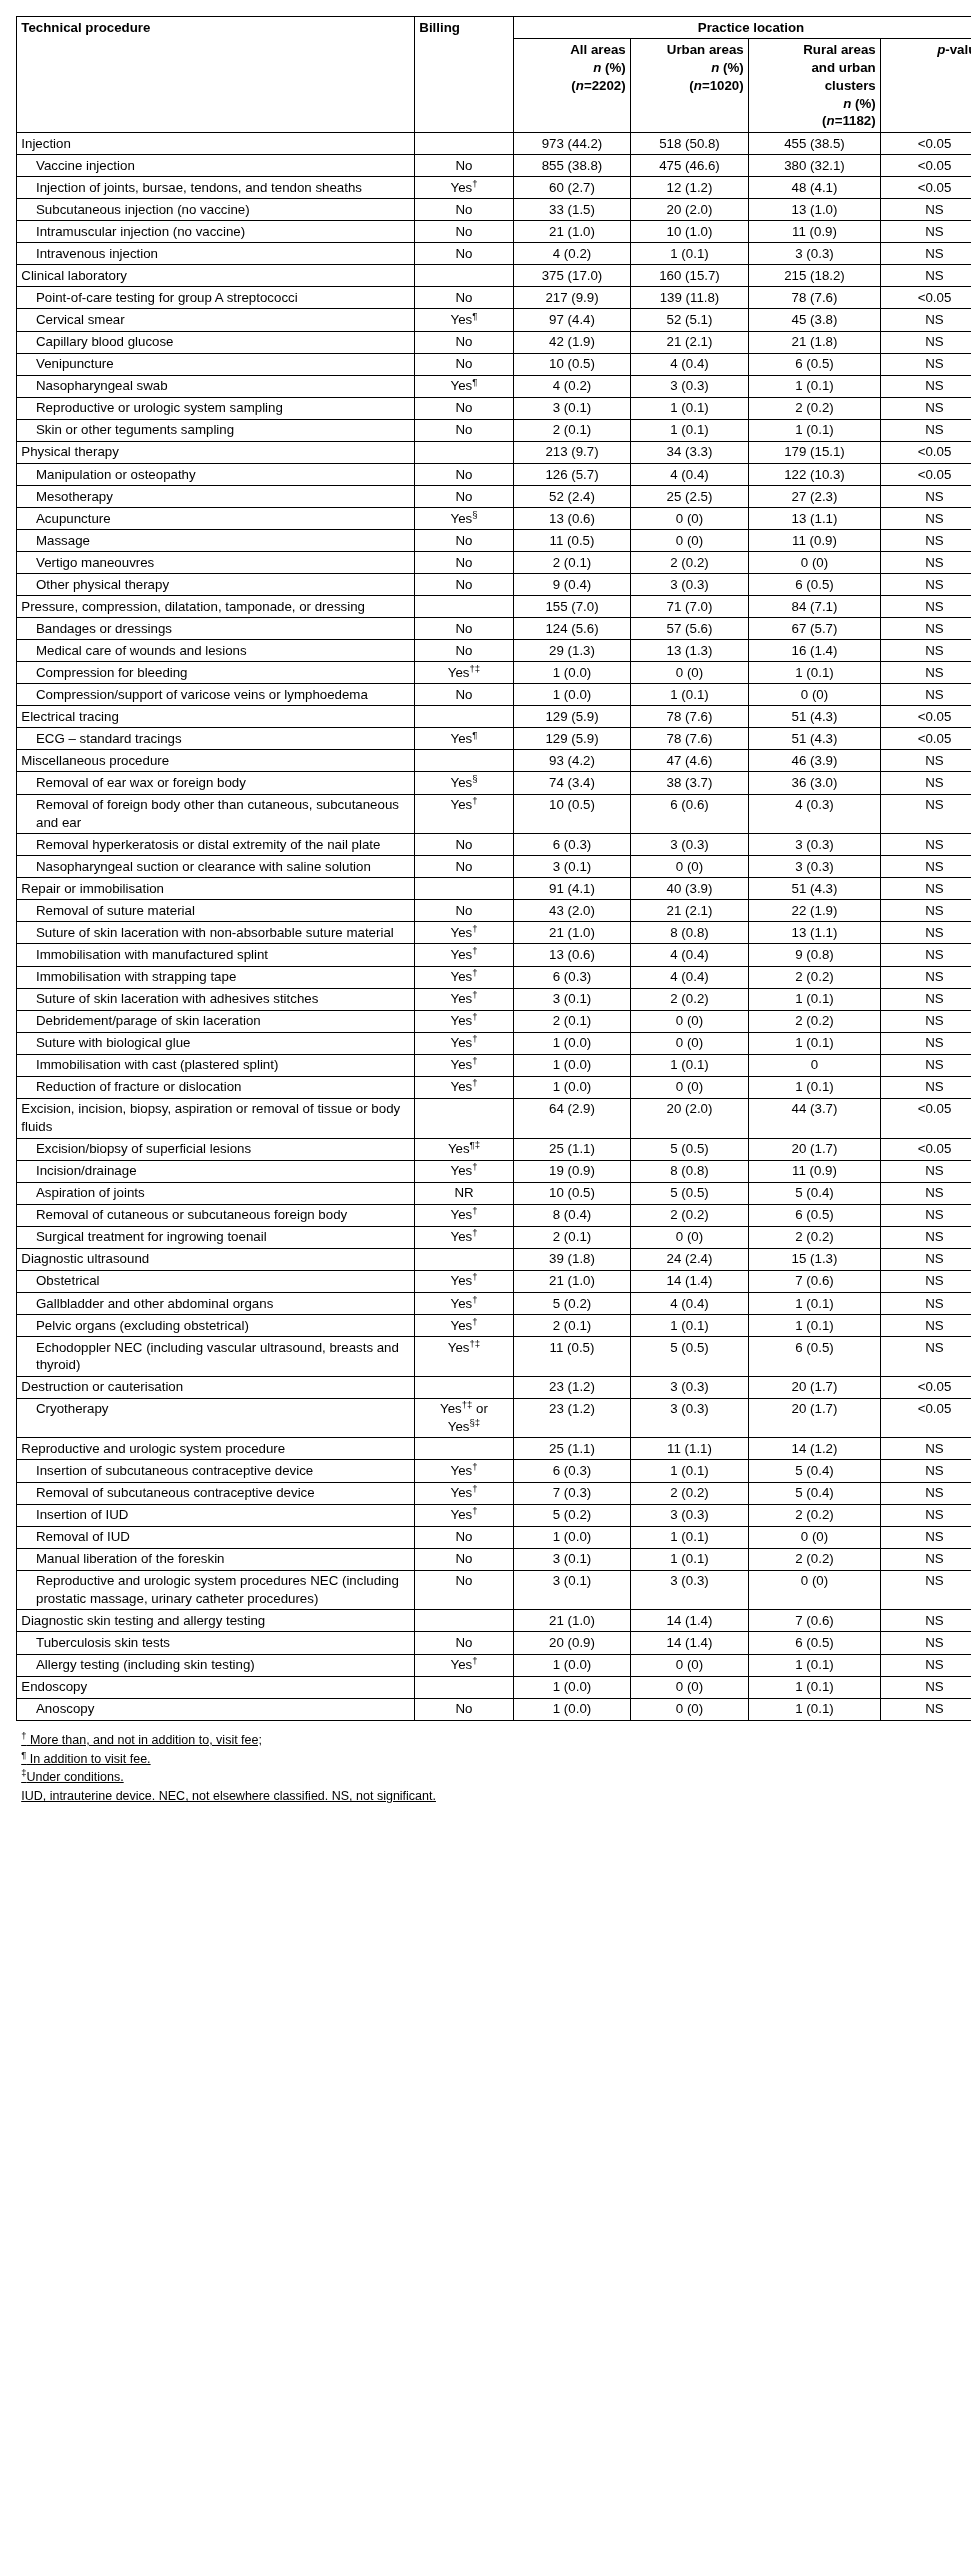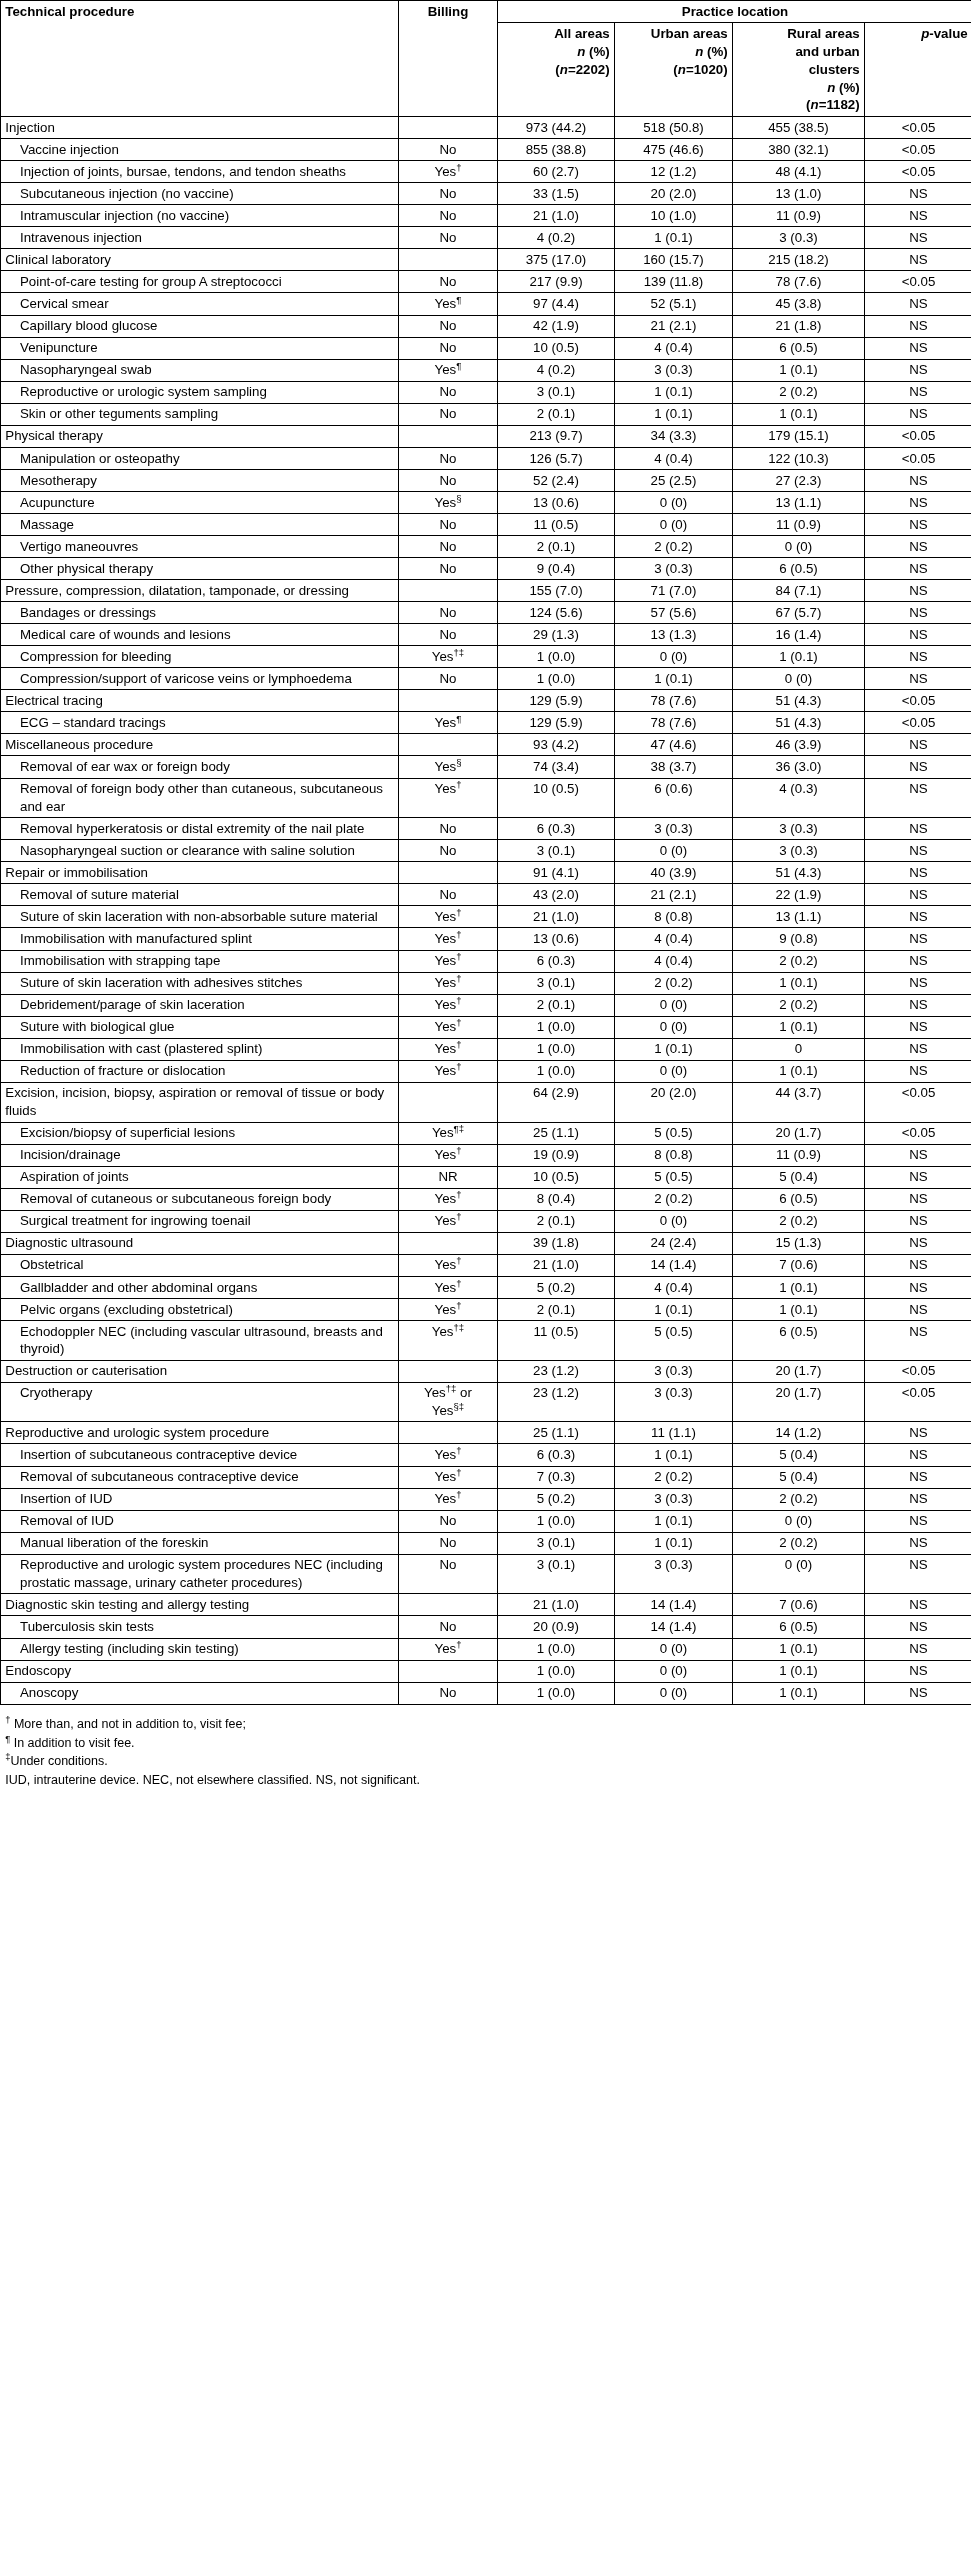--- a/index.html
+++ b/index.html
@@ -9,21 +9,21 @@
   }
   body {
     width: 971px;
     font-family: "Liberation Sans", sans-serif;
     color: #000000;
     -webkit-font-smoothing: antialiased;
   }
   .page {
     width: 778px;
     box-sizing: border-box;
-    padding: 0;
+    padding: 16px;
   }
   table.proc-table {
     width: 971px;
     border-collapse: collapse;
     table-layout: fixed;
     font-size: 13.3px;
     line-height: 1.33;
   }
   table.proc-table col.c-proc  { width: 398px; }
   table.proc-table col.c-bill  { width: 99px; }
@@ -45,21 +45,21 @@
 
   thead th {
     text-align: right;
     font-weight: bold;
     vertical-align: top;
   }
   th.th-proc, th.th-bill {
     vertical-align: top;
     text-align: left;
   }
-  th.th-bill { text-align: center; }
+  th.th-bill { text-align: left; }
   th.th-practice { text-align: center; }
 
   .hd-stack { display: block; line-height: 1.35; }
   .hd-stack em { font-style: italic; font-weight: bold; }
 
   td.proc { text-align: left; }
   td.bill, td.num, td.pval { text-align: center; }
 
   
   td.proc.lvl0 { padding-left: 4.3px; }
@@ -70,21 +70,21 @@
     font-size: 0.72em;
     line-height: 0;
     vertical-align: super;
   }
 
   .footnotes {
     padding: 10.3px 5.2px 8.6px 5.2px;
     font-size: 12.5px;
     line-height: 1.5;
   }
-  .footnotes div { white-space: nowrap; }
+  .footnotes div { white-space: nowrap; text-decoration: underline; }
   .footnotes sup { font-size: 0.75em; }
 </style>
 </head>
 <body>
 
 <div class="page">
 
   <table class="proc-table">
     <colgroup>
       <col class="c-proc">

